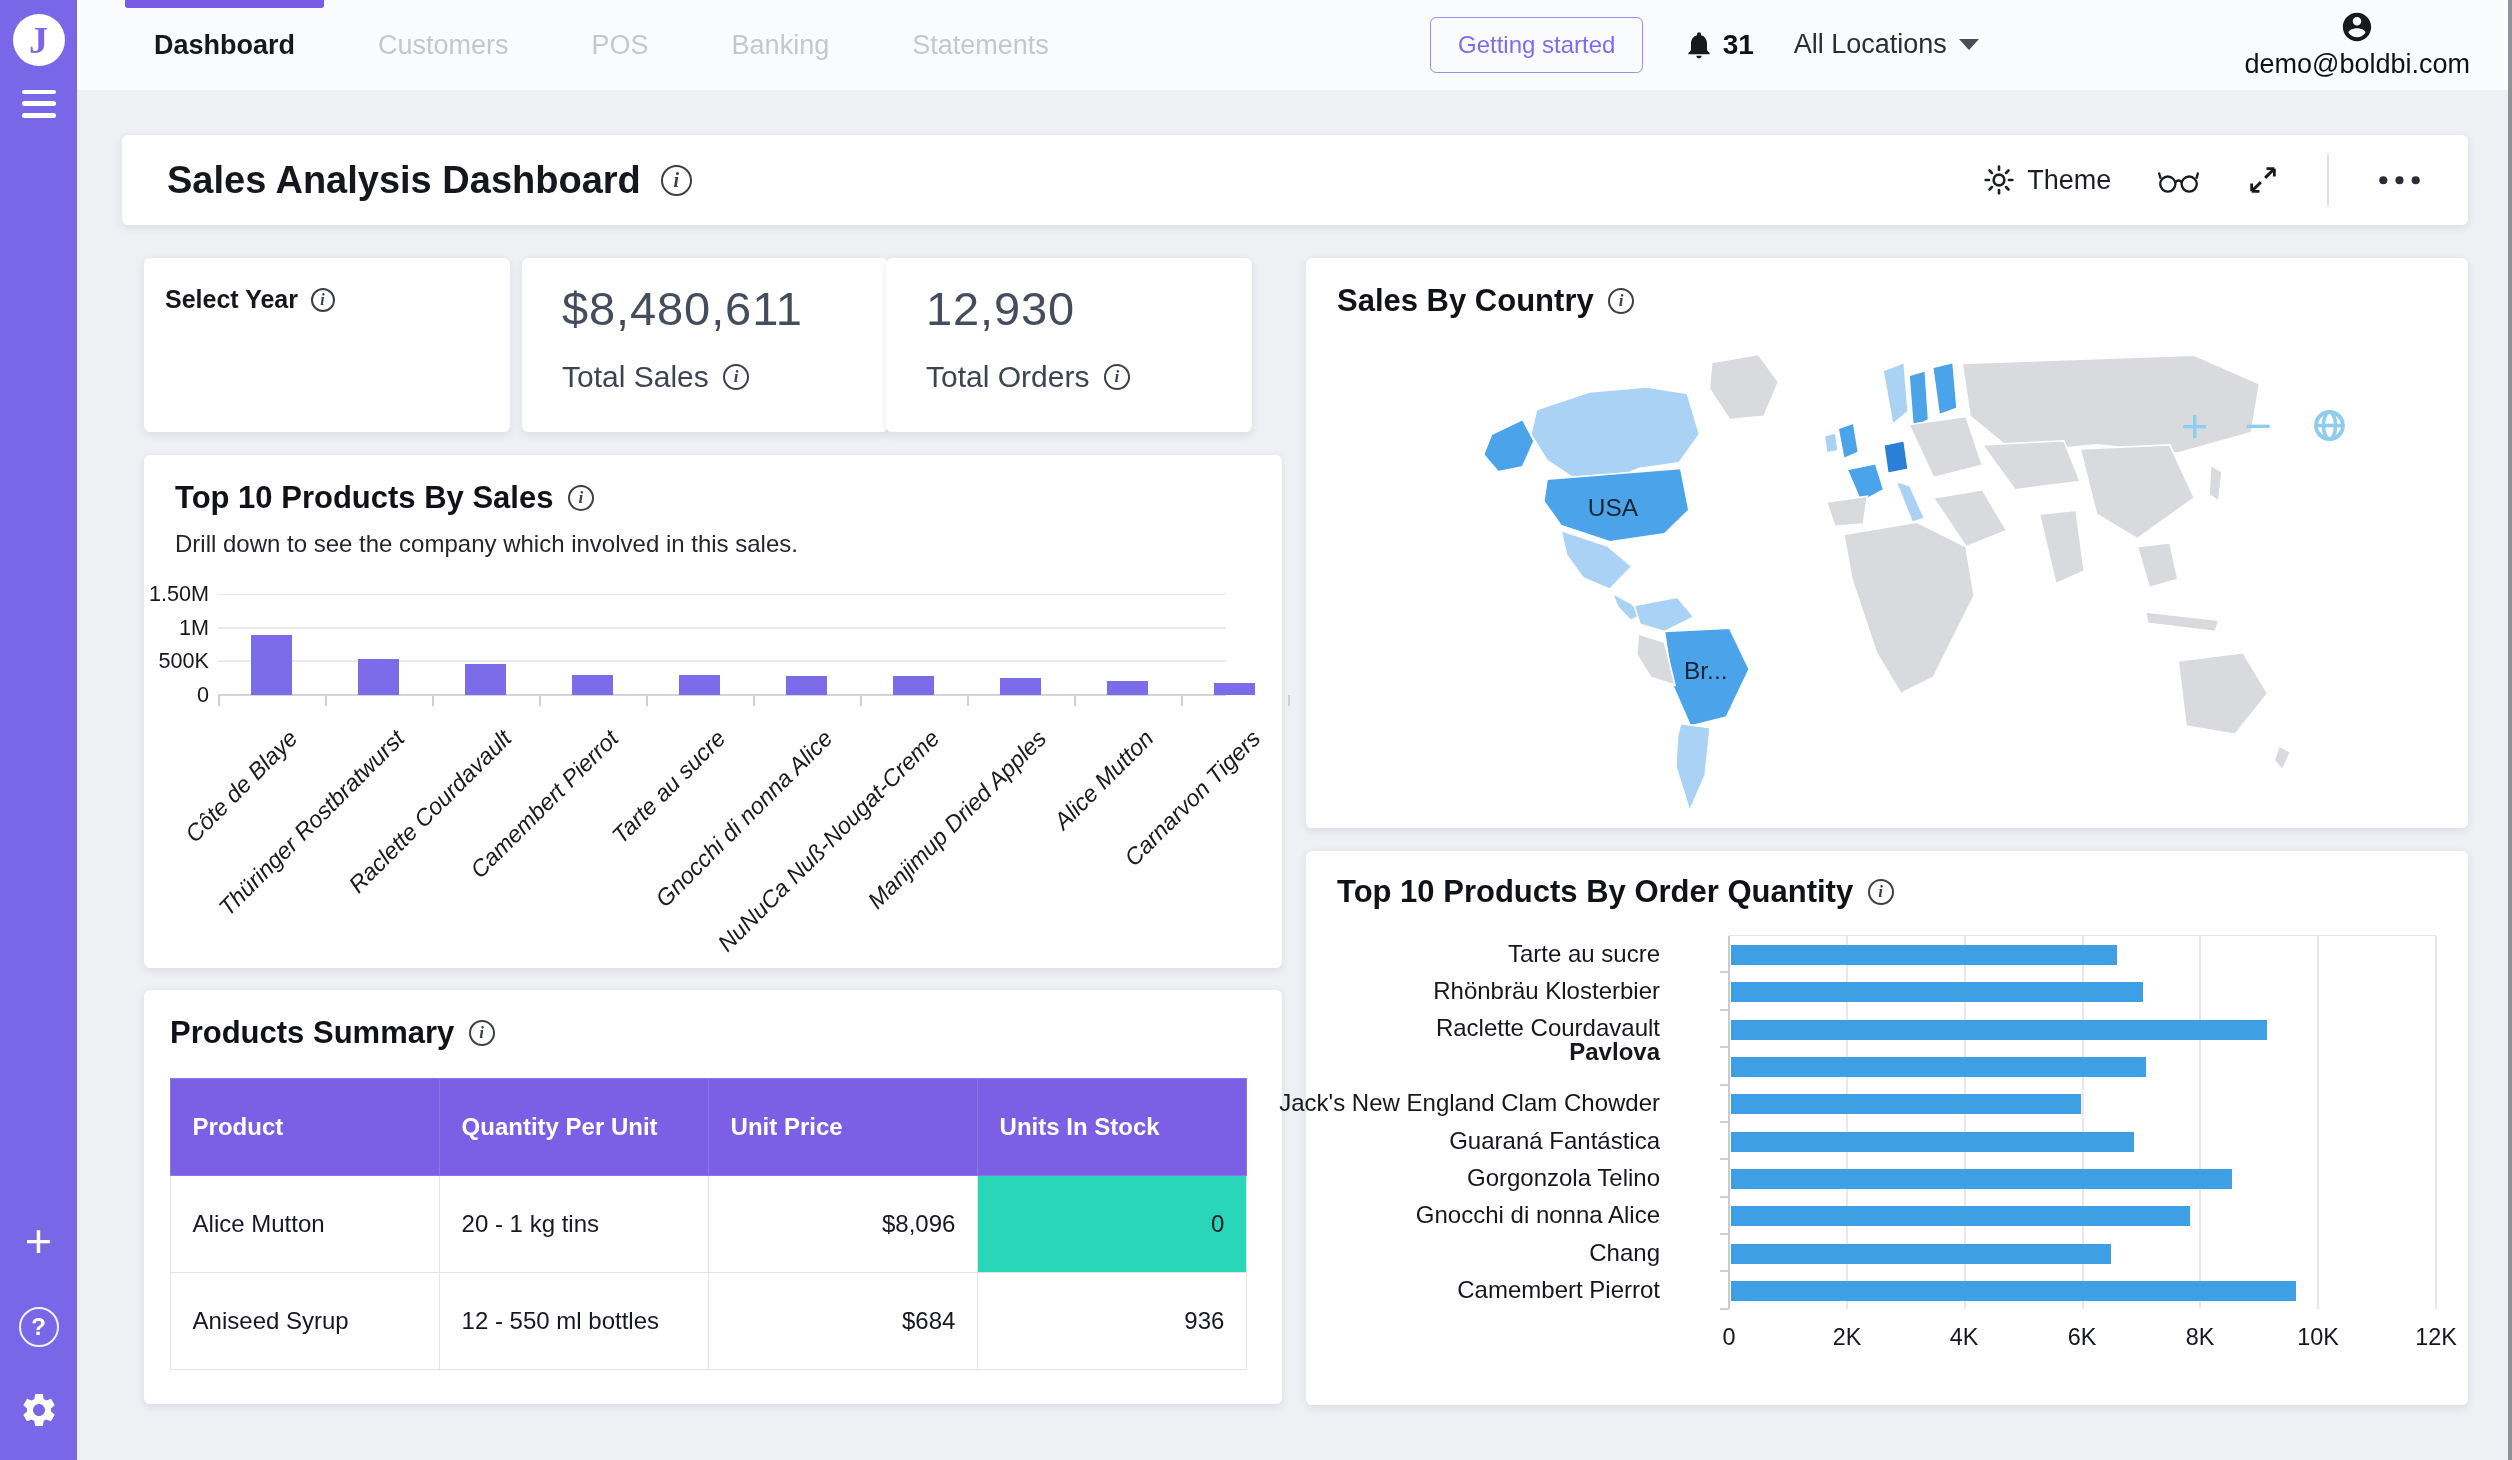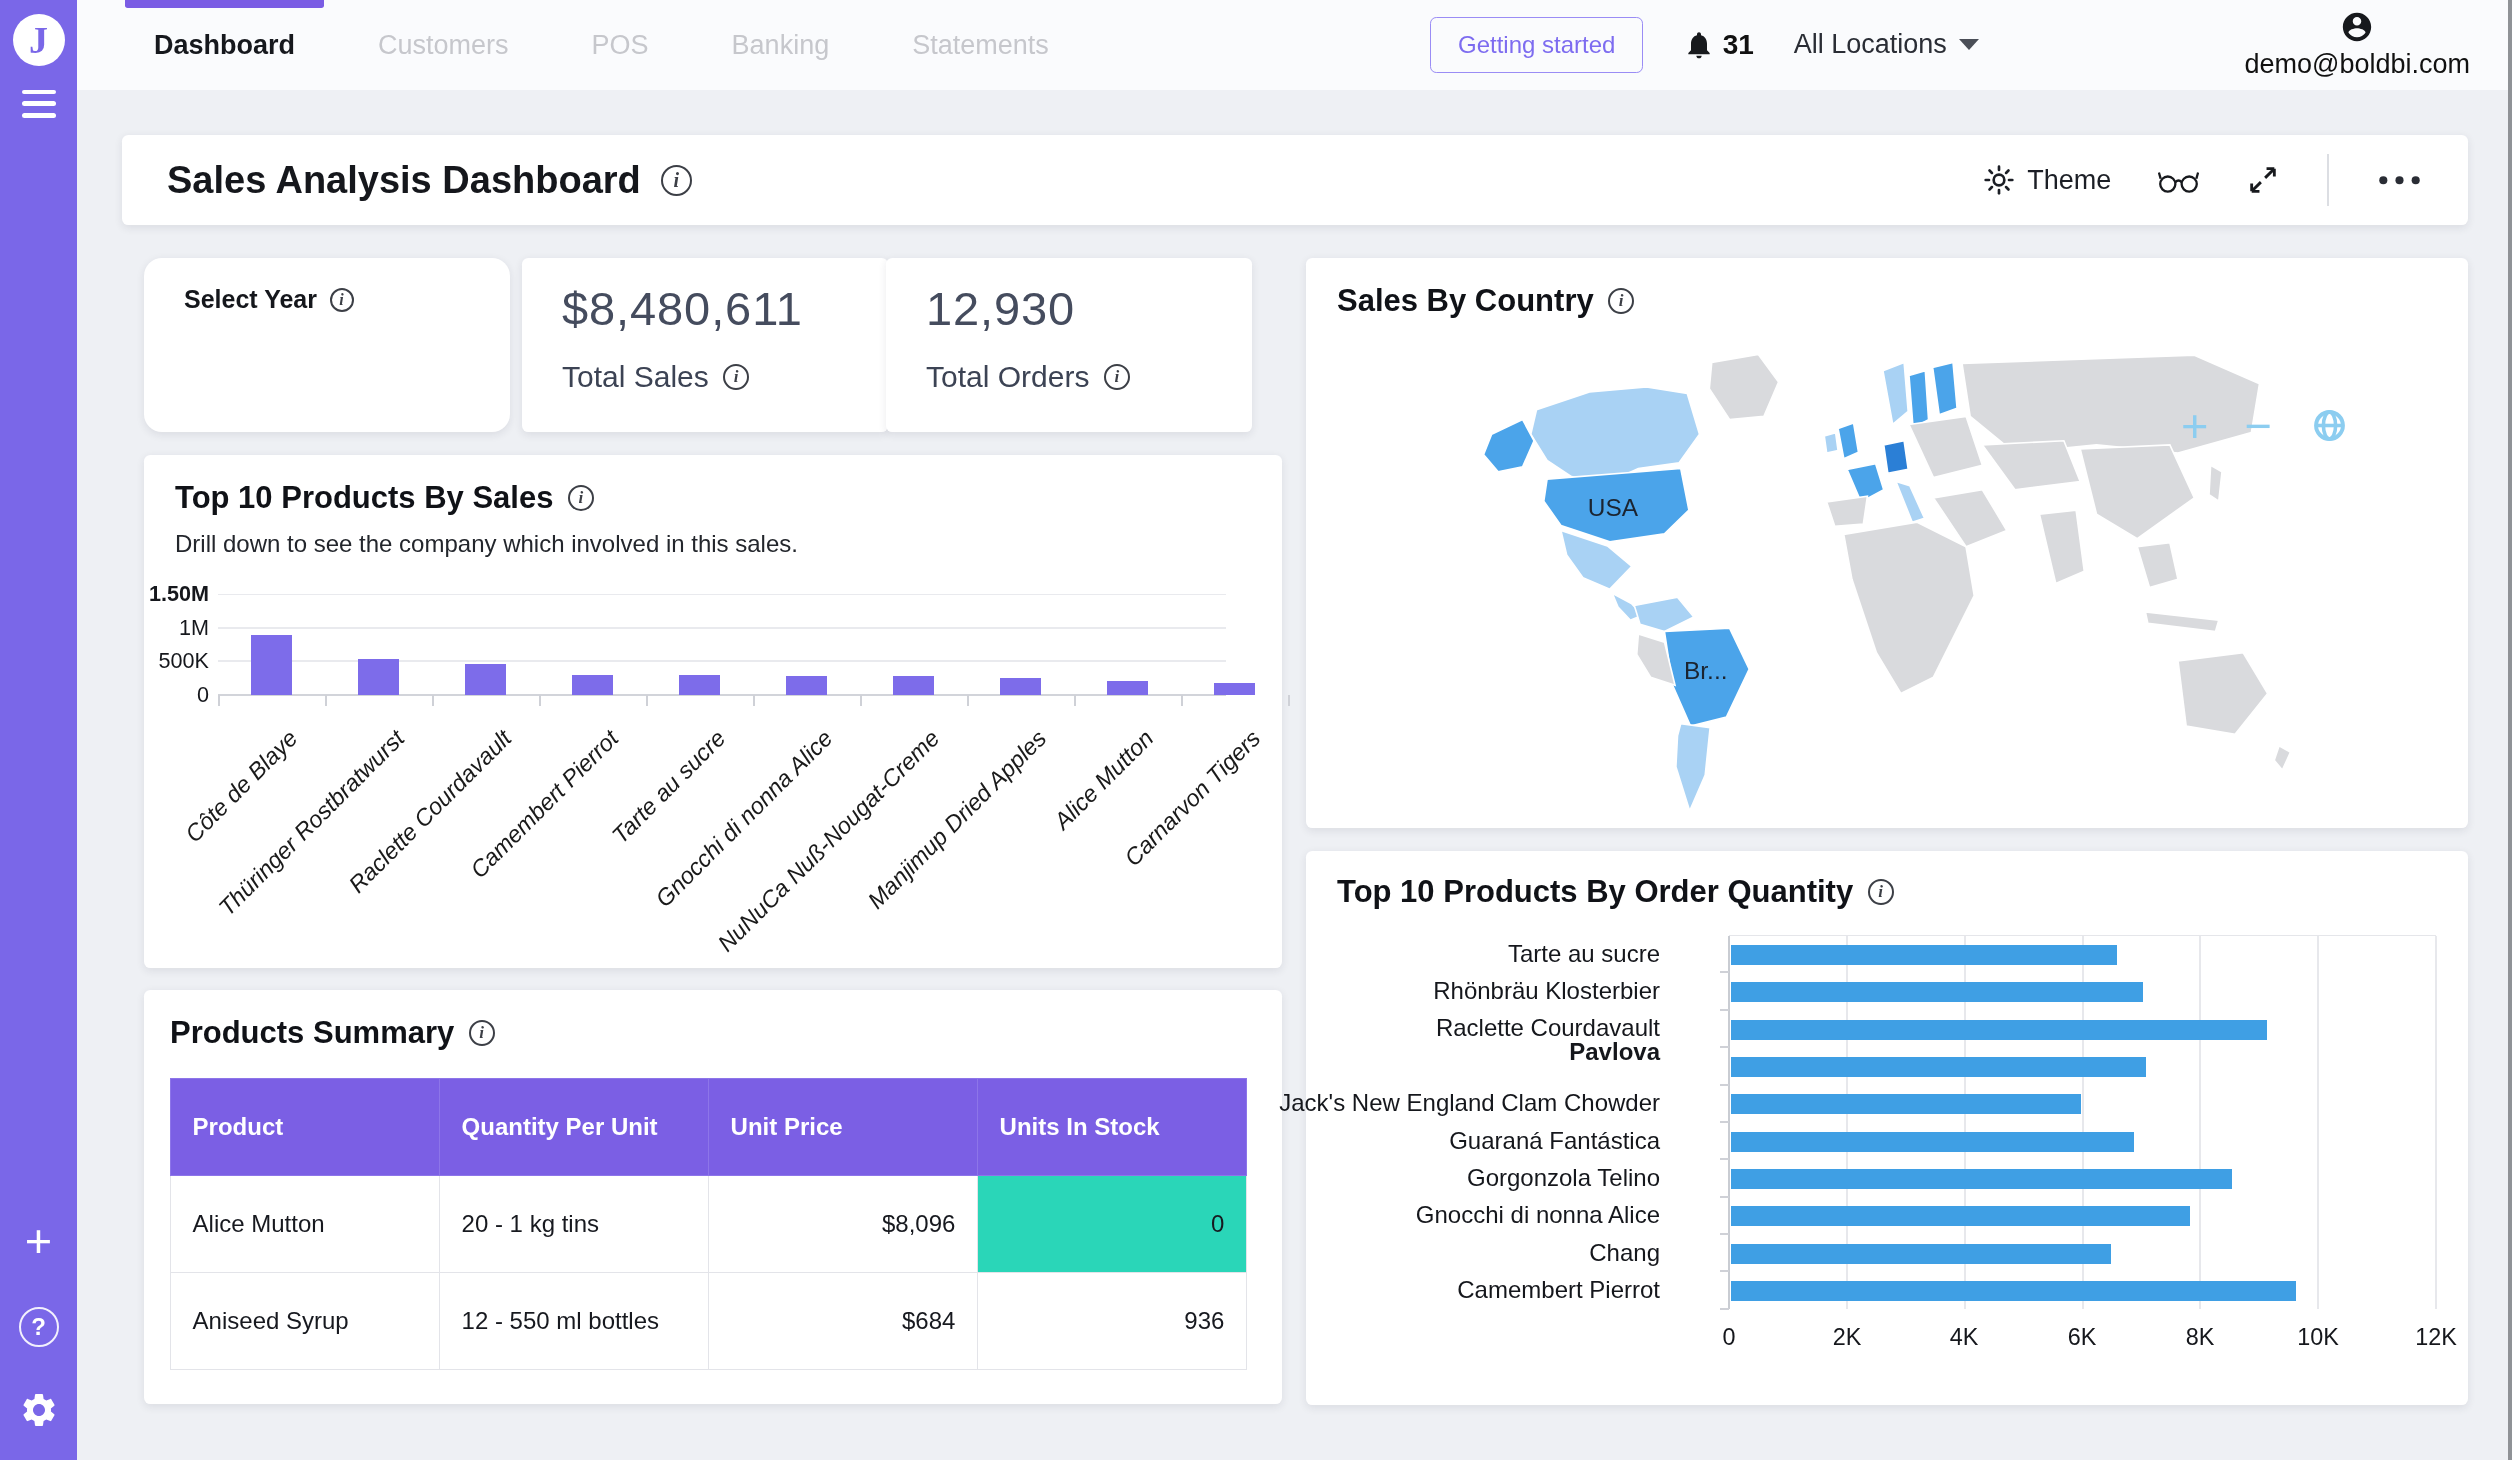--- a/index.html
+++ b/index.html
@@ -72,21 +72,21 @@
   }
   .ii-lg { width:31px; height:31px; font-size:20px; margin-left:20px; }
   .ii-md { width:26px; height:26px; font-size:17px; margin-left:14.4px; }
   .ii-sm { width:24px; height:24px; font-size:16px; margin-left:12.6px; }
   .titlebar-actions { margin-left:auto; display:flex; align-items:center; gap:47px; margin-right:45px; }
   .theme-btn { display:flex; align-items:center; gap:12.6px; font-size:27px; font-weight:500; color:#1c1f26; cursor:pointer; }
   .tb-icon { cursor:pointer; display:flex; align-items:center; }
   .tb-divider { width:1.8px; height:52px; background:#dcdee3; }
 
   
-  .filter-card { left:144px; top:258px; width:366px; height:174px; padding:27px 40px;border-radius:18px; }
+  .filter-card { left:144px; top:258px; width:366px; height:174px; padding:27px 21px; }
   .filter-label-row { display:flex; align-items:center; }
   .filter-label { font-size:25px; font-weight:600; color:#15171c; }
   .select-box {
     margin-top:23.4px; width:100%; height:54px; border:1.8px solid #c4c8d0; border-radius:6.3px;
     display:flex; align-items:center; padding:0 20px; cursor:pointer; background:#fff;
   }
   .select-value { font-size:25px; font-style:italic; color:#2f3237; }
   .select-chevron { margin-left:auto; }
 
   .kpi-card { width:366px; height:174px; padding:23.4px 18px 0 40px; }
@@ -271,21 +271,21 @@
 
 <section class="card sales-chart-card">
   <div class="card-header-row">
     <span class="card-title">Top 10 Products By Sales</span>
     <span class="info-icon ii-md">i</span>
   </div>
   <div class="card-subtitle">Drill down to see the company which involved in this sales.</div>
   <div class="vchart">
     <div class="vplot" id="vplot">
         <div class="vgrid" style="top: -0.9px;"></div>
-        <div class="vytick" style="top: 0px; font-weight: bold;">1.50M</div>
+        <div class="vytick" style="top: 0px;">1.50M</div>
         <div class="vgrid" style="top: 33px;"></div>
         <div class="vytick" style="top: 34px;">1M</div>
         <div class="vgrid" style="top: 66px;"></div>
         <div class="vytick" style="top: 67px;">500K</div>
         <div class="vgrid base" style="top: 100px;"></div>
         <div class="vytick" style="top: 101px;">0</div>
         <div class="vbar" style="left: 33px; width: 41px; height: 60px;"></div>
         <div class="vxlabel" style="left: 66px;">Côte de Blaye</div>
         <div class="vbar" style="left: 140px; width: 41px; height: 36px;"></div>
         <div class="vxlabel" style="left: 173px;">Thüringer Rostbratwurst</div>

